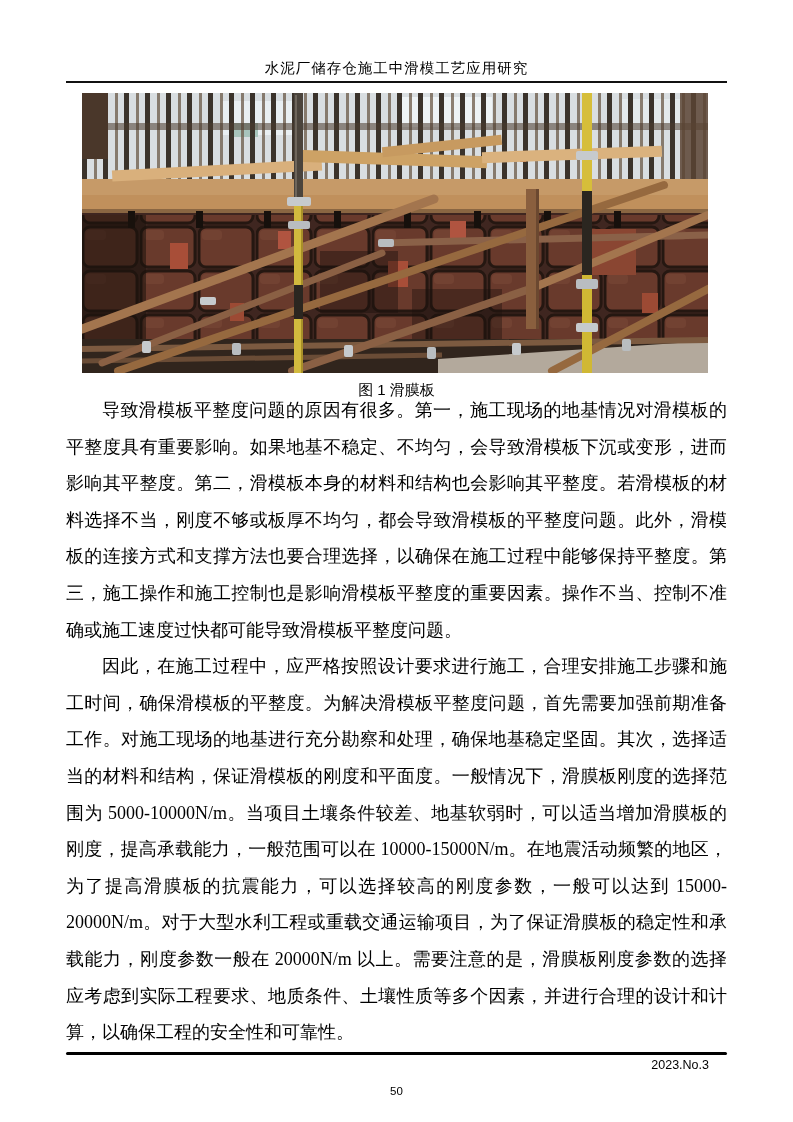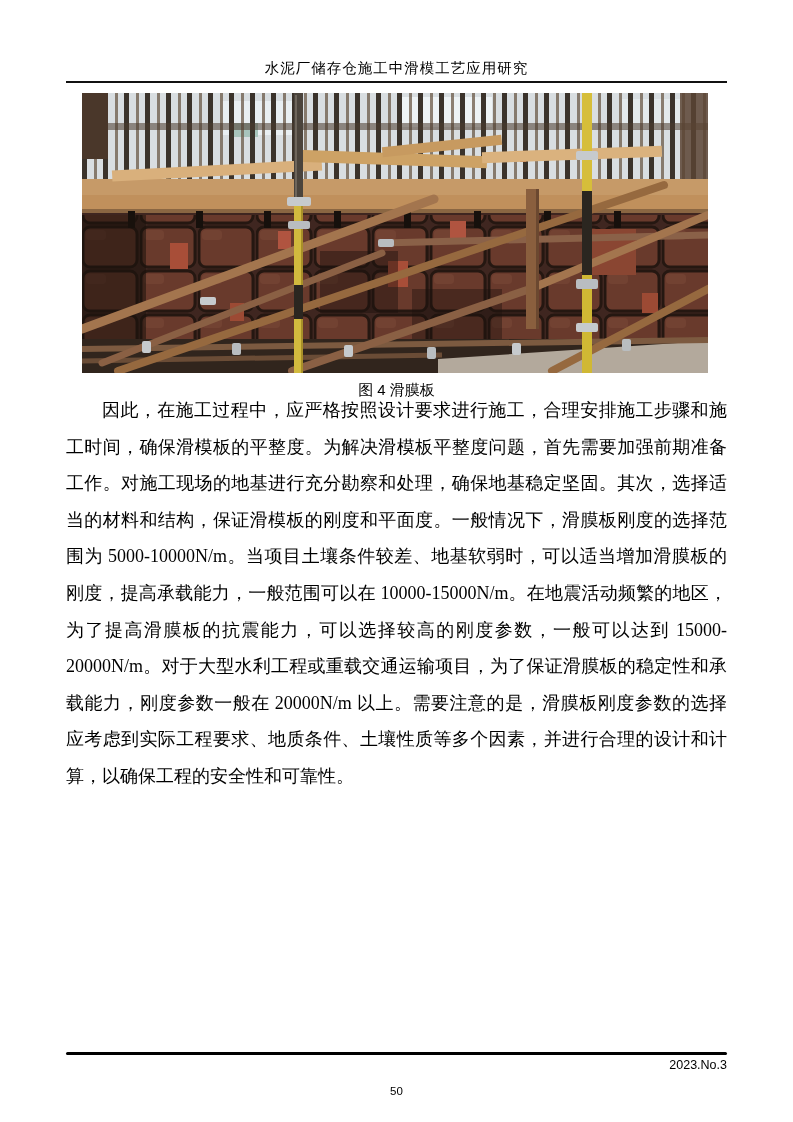--- a/index.html
+++ b/index.html
@@ -50,21 +50,21 @@
     background:#000;border-radius:2px;
   }
   .page-number{
     position:absolute;top:1058px;left:0;right:0;
     text-align:center;
     font-size:11.5px;
     font-family:"Liberation Sans","DejaVu Sans",sans-serif;
     margin-top:27px;
   }
   .issue-label{
-    position:absolute;top:1058px;right:66px;
+    position:absolute;top:1058px;right:84px;
     font-size:12.5px;
     font-family:"Liberation Sans","DejaVu Sans",sans-serif;
   }
 </style>
 </head>
 <body>
 
 <div class="running-head">水泥厂储存仓施工中滑模工艺应用研究</div>
 <div class="header-rule"></div>
 
@@ -160,21 +160,22 @@
       <rect x="262" y="252" width="9" height="12" rx="2"></rect>
       <rect x="345" y="254" width="9" height="12" rx="2" fill="#b9bdc0"></rect>
       <rect x="430" y="250" width="9" height="12" rx="2"></rect>
       <rect x="540" y="246" width="9" height="12" rx="2" fill="#b9bdc0"></rect>
       <rect x="118" y="204" width="16" height="8" rx="2"></rect>
       <rect x="296" y="146" width="16" height="8" rx="2" fill="#b9bdc0"></rect>
     </g>
   </svg>
 </div>
 
-<div class="figure-caption">图 4  滑膜板</div>
+<div class="figure-caption">图 1  滑膜板</div>
 
 <div class="body-text">
+  <p>导致滑模板平整度问题的原因有很多。第一，施工现场的地基情况对滑模板的平整度具有重要影响。如果地基不稳定、不均匀，会导致滑模板下沉或变形，进而影响其平整度。第二，滑模板本身的材料和结构也会影响其平整度。若滑模板的材料选择不当，刚度不够或板厚不均匀，都会导致滑模板的平整度问题。此外，滑模板的连接方式和支撑方法也要合理选择，以确保在施工过程中能够保持平整度。第三，施工操作和施工控制也是影响滑模板平整度的重要因素。操作不当、控制不准确或施工速度过快都可能导致滑模板平整度问题。</p>
   <p>因此，在施工过程中，应严格按照设计要求进行施工，合理安排施工步骤和施工时间，确保滑模板的平整度。为解决滑模板平整度问题，首先需要加强前期准备工作。对施工现场的地基进行充分勘察和处理，确保地基稳定坚固。其次，选择适当的材料和结构，保证滑模板的刚度和平面度。一般情况下，滑膜板刚度的选择范围为 5000-10000N/m。当项目土壤条件较差、地基软弱时，可以适当增加滑膜板的刚度，提高承载能力，一般范围可以在 10000-15000N/m。在地震活动频繁的地区，为了提高滑膜板的抗震能力，可以选择较高的刚度参数，一般可以达到 15000-20000N/m。对于大型水利工程或重载交通运输项目，为了保证滑膜板的稳定性和承载能力，刚度参数一般在 20000N/m 以上。需要注意的是，滑膜板刚度参数的选择应考虑到实际工程要求、地质条件、土壤性质等多个因素，并进行合理的设计和计算，以确保工程的安全性和可靠性。</p>
 </div>
 
 <div class="footer-rule"></div>
 <div class="page-number">50</div>
 <div class="issue-label">2023.No.3</div>
 
 </body></html>

